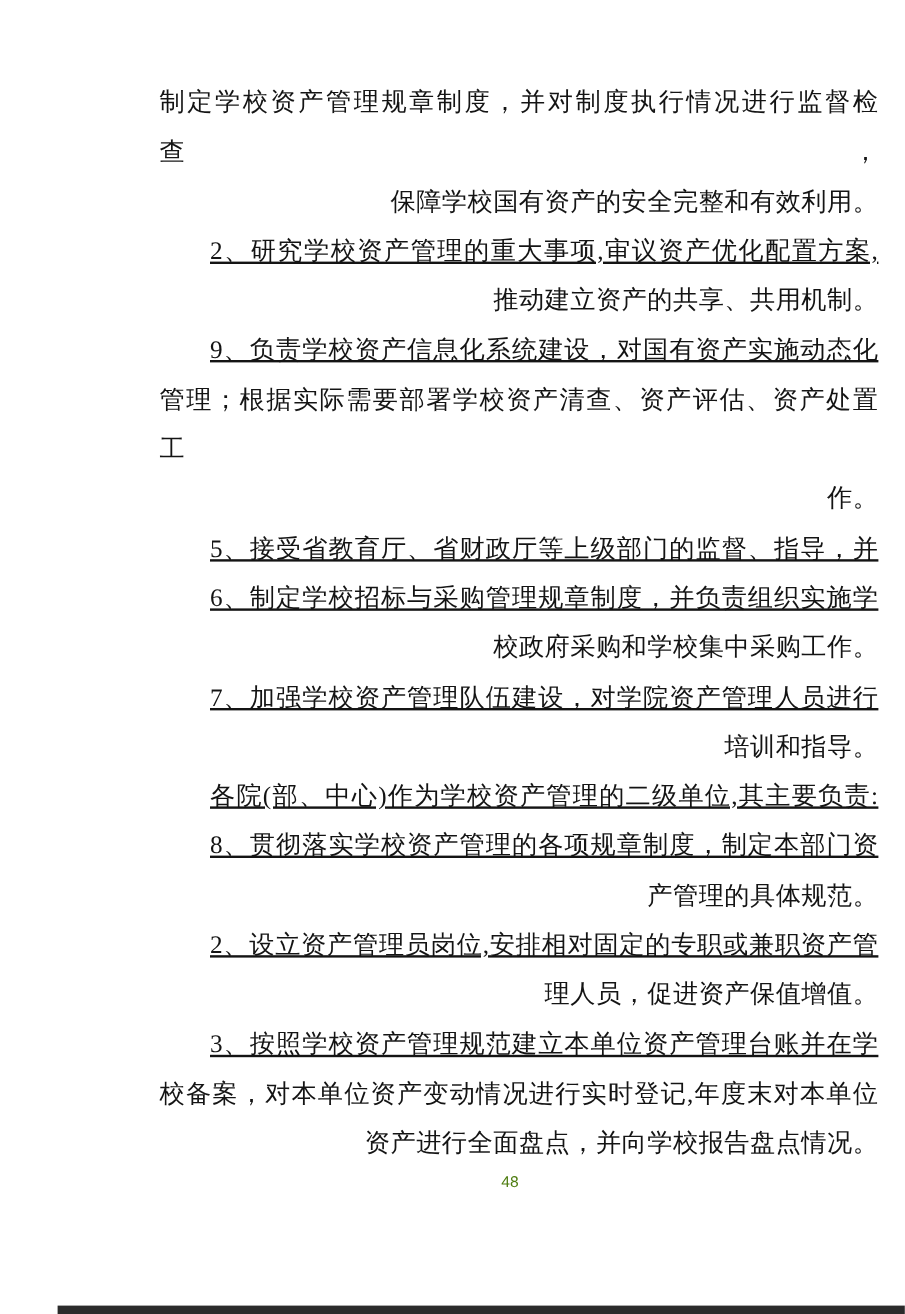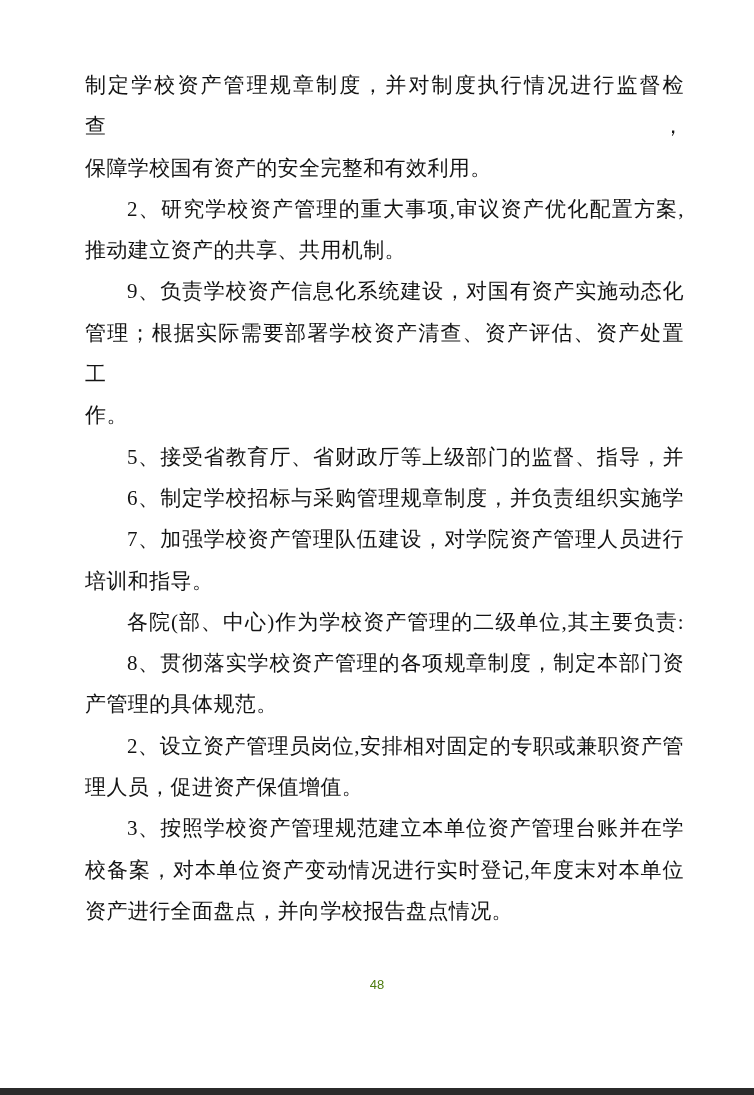--- a/index.html
+++ b/index.html
@@ -6,39 +6,42 @@
   body {
     width: 754px; height: 1095px;
     background: #ffffff;
     position: relative;
     overflow: hidden;
     font-family: "Liberation Serif", "DejaVu Serif", serif;
   }
   .page {
     position: absolute; inset: 0;
     background: #ffffff;
+    margin-left: 48px;
   }
   .doc-body {
     position: absolute;
     left: 85px; top: 65px; width: 599px;
     color: #141414;
   }
   .line {
     font-size: 21px;
     line-height: 41.3px;
     letter-spacing: 0.4px;
     white-space: normal;
     color: #141414;
+    text-align: right;
   }
   .line.just {
     text-align: justify;
     text-align-last: justify;
   }
   .line.indent {
     padding-left: 42px;
+    text-decoration: underline;
   }
   .page-number {
     position: absolute;
     left: 0; top: 976px; width: 754px;
     text-align: center;
     font-family: "Liberation Sans", sans-serif;
     font-size: 13px;
     line-height: 18px;
     color: #4d7c0f;
   }
@@ -54,20 +57,21 @@
   <div class="doc-body" id="doc-body">
       <div class="line just">制定学校资产管理规章制度，并对制度执行情况进行监督检查，</div>
       <div class="line">保障学校国有资产的安全完整和有效利用。</div>
       <div class="line just indent">2、研究学校资产管理的重大事项,审议资产优化配置方案,</div>
       <div class="line">推动建立资产的共享、共用机制。</div>
       <div class="line just indent">9、负责学校资产信息化系统建设，对国有资产实施动态化</div>
       <div class="line just">管理；根据实际需要部署学校资产清查、资产评估、资产处置工</div>
       <div class="line">作。</div>
       <div class="line just indent">5、接受省教育厅、省财政厅等上级部门的监督、指导，并</div>
       <div class="line just indent">6、制定学校招标与采购管理规章制度，并负责组织实施学</div>
+      <div class="line">校政府采购和学校集中采购工作。</div>
       <div class="line just indent">7、加强学校资产管理队伍建设，对学院资产管理人员进行</div>
       <div class="line">培训和指导。</div>
       <div class="line just indent">各院(部、中心)作为学校资产管理的二级单位,其主要负责:</div>
       <div class="line just indent">8、贯彻落实学校资产管理的各项规章制度，制定本部门资</div>
       <div class="line">产管理的具体规范。</div>
       <div class="line just indent">2、设立资产管理员岗位,安排相对固定的专职或兼职资产管</div>
       <div class="line">理人员，促进资产保值增值。</div>
       <div class="line just indent">3、按照学校资产管理规范建立本单位资产管理台账并在学</div>
       <div class="line just">校备案，对本单位资产变动情况进行实时登记,年度末对本单位</div>
       <div class="line">资产进行全面盘点，并向学校报告盘点情况。</div>

